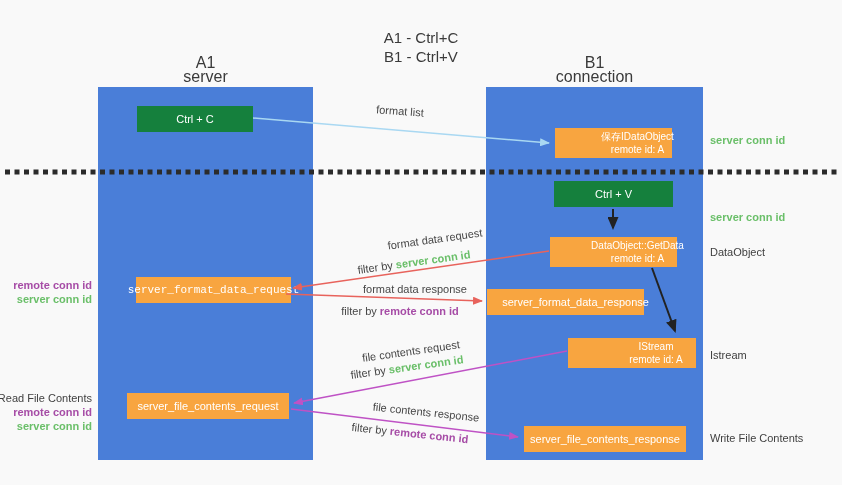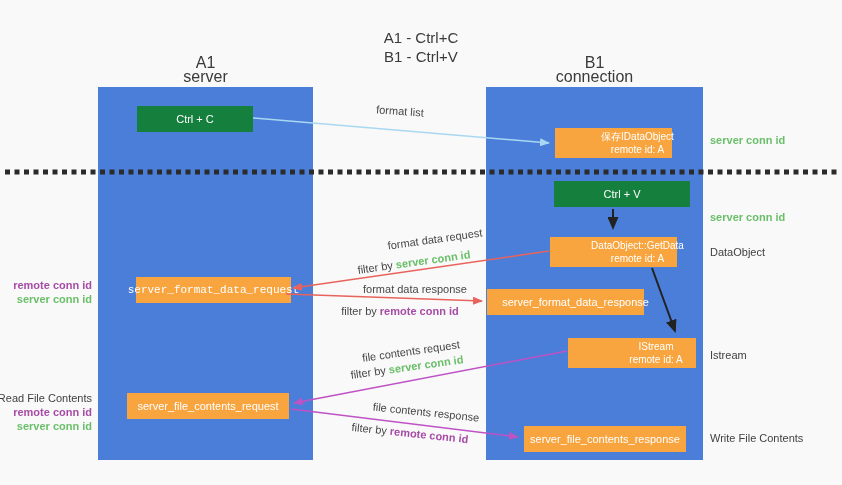--- a/index.html
+++ b/index.html
@@ -64,21 +64,21 @@
 
   <div class="box green" style="left:137px;top:106px;width:116px;height:26px;">
     <span>Ctrl + C</span>
   </div>
 
   <div class="box orange two-line" style="left:555px;top:128px;width:117px;height:30px;">
     <span>保存IDataObject</span>
     <span>remote id: A</span>
   </div>
 
-  <div class="box green" style="left:554px;top:181px;width:136px;height:26px;">
+  <div class="box green" style="left:554px;top:181px;width:119px;height:26px;">
     <span>Ctrl + V</span>
   </div>
 
   <div class="box orange two-line" style="left:550px;top:237px;width:127px;height:30px;">
     <span>DataObject::GetData</span>
     <span>remote id: A</span>
   </div>
 
   <div class="box orange" style="left:136px;top:277px;width:155px;height:26px;font-family:Liberation Mono, monospace;">
     <span>server_format_data_request</span>

